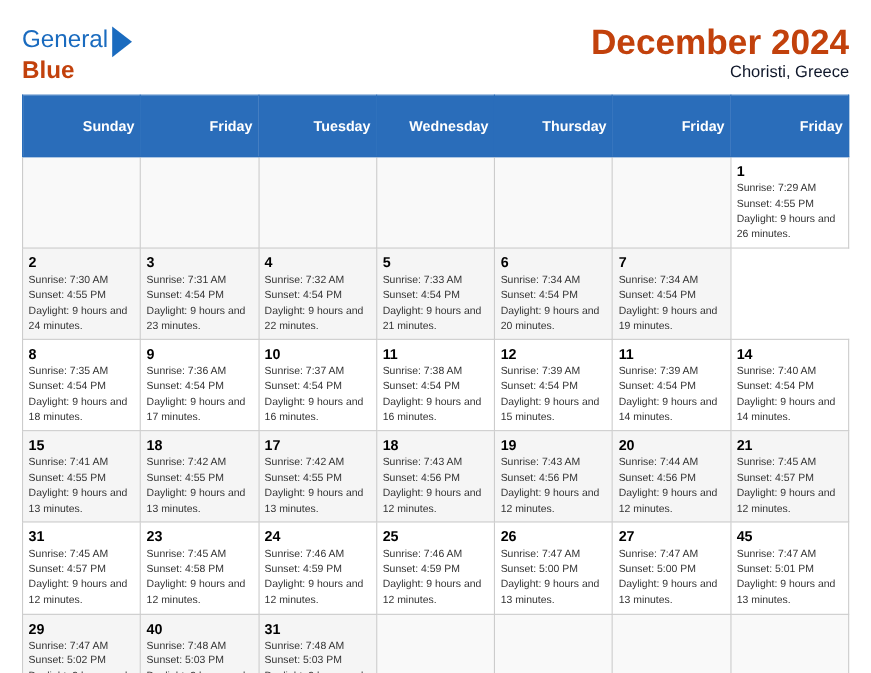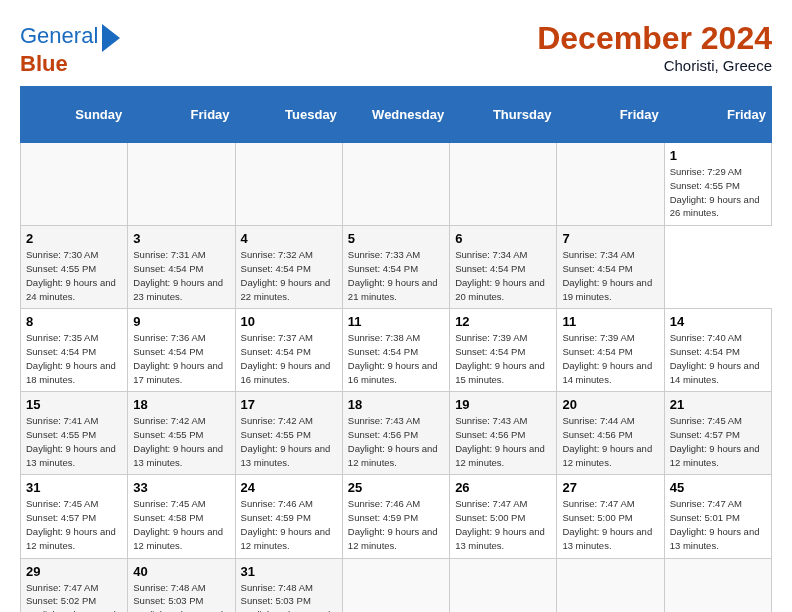--- a/index.html
+++ b/index.html
@@ -220,21 +220,21 @@
           <span class="day-num">21</span>
           <div class="day-info">Sunrise: 7:45 AM<br>Sunset: 4:57 PM<br>Daylight: 9 hours and 12 minutes.</div>
         </td>
       </tr>
       <tr>
         <td>
           <span class="day-num">31</span>
           <div class="day-info">Sunrise: 7:45 AM<br>Sunset: 4:57 PM<br>Daylight: 9 hours and 12 minutes.</div>
         </td>
         <td>
-          <span class="day-num">33</span>
+          <span class="day-num">23</span>
           <div class="day-info">Sunrise: 7:45 AM<br>Sunset: 4:58 PM<br>Daylight: 9 hours and 12 minutes.</div>
         </td>
         <td>
           <span class="day-num">24</span>
           <div class="day-info">Sunrise: 7:46 AM<br>Sunset: 4:59 PM<br>Daylight: 9 hours and 12 minutes.</div>
         </td>
         <td>
           <span class="day-num">25</span>
           <div class="day-info">Sunrise: 7:46 AM<br>Sunset: 4:59 PM<br>Daylight: 9 hours and 12 minutes.</div>
         </td>

